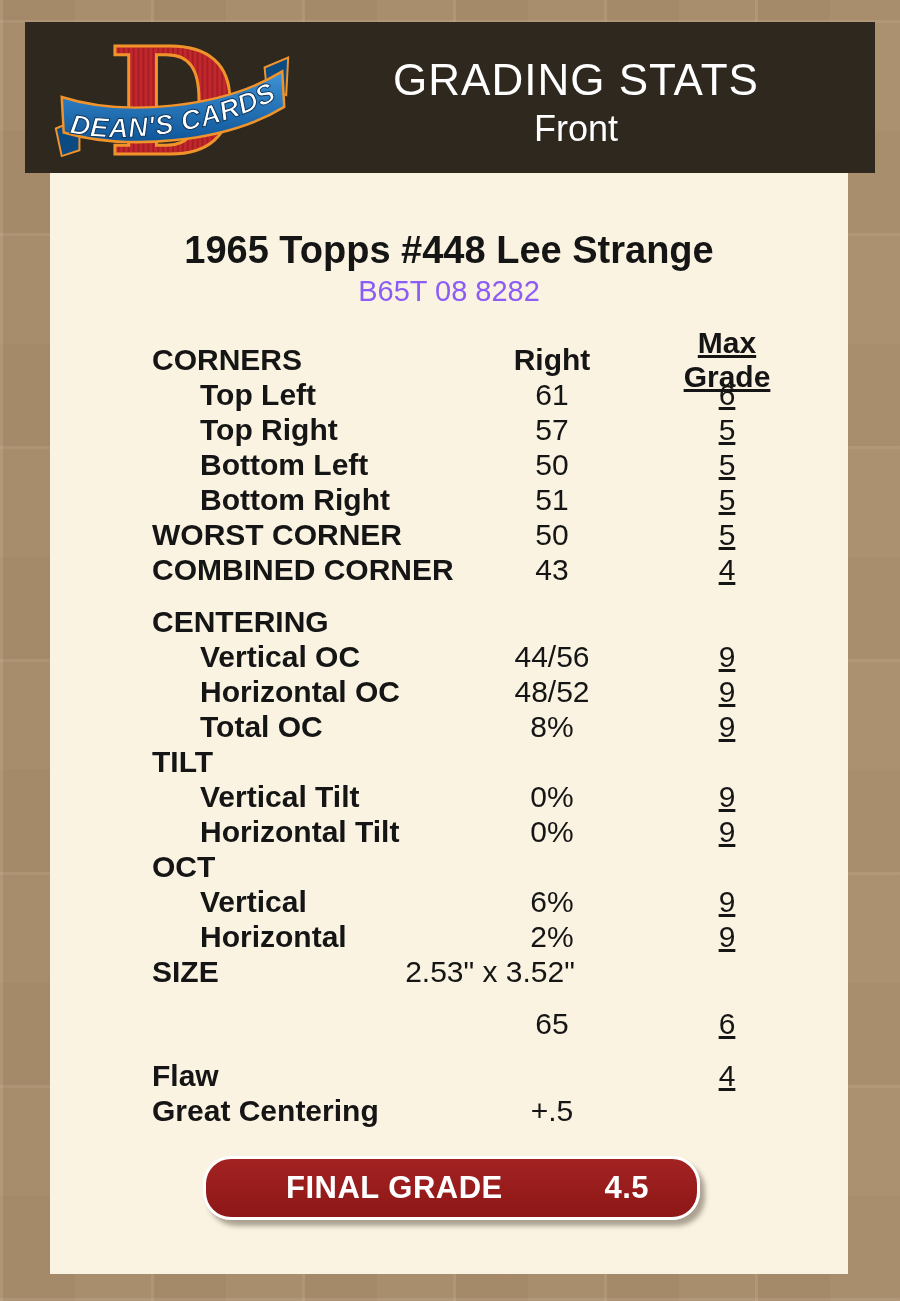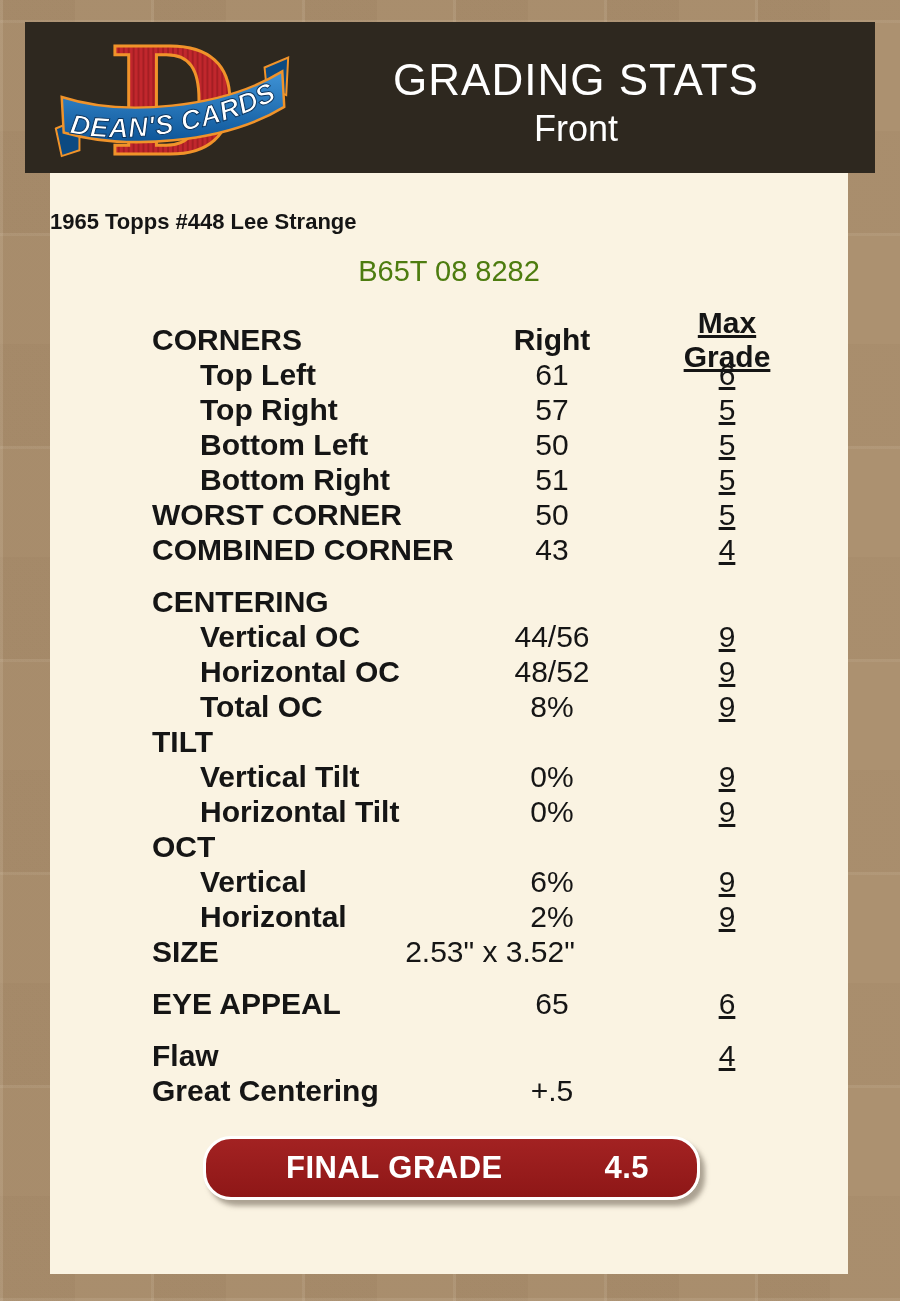--- a/index.html
+++ b/index.html
@@ -35,22 +35,22 @@
   }
   .header-title { font-size: 44px; line-height: 52px; letter-spacing: 1px; }
   .header-subtitle { font-size: 36px; line-height: 46px; }
 
   .panel {
     position: absolute;
     left: 50px; top: 173px;
     width: 798px; height: 1101px;
     background: #faf3e2;
   }
-  .card-title { margin-top: 36px; text-align: left; font-size: 22px; font-weight: bold; }
-  .card-serial { margin-top: 20px; text-align: center; font-size: 29px; color: #4d7c0f; }
+  .card-title { margin-top: 56px; text-align: center; font-size: 38px; font-weight: bold; }
+  .card-serial { margin-top: 3px; text-align: center; font-size: 29px; color: #8b5cf6; }
 
   .stats { margin: 34px 0 0 102px; width: 650px; font-size: 30px; }
   .row { display: flex; align-items: center; height: 35px; }
   .row.gap { margin-top: 17px; justify-content: flex-end; }
   .c-label { width: 300px; white-space: nowrap; }
   .c-label.indent { padding-left: 48px; font-weight: bold; }
   .c-value { width: 200px; text-align: center; white-space: nowrap; }
   .c-value.wide { transform: translateX(-62px); }
   .c-max { width: 150px; text-align: center; text-decoration: underline; }
   .bold { font-weight: bold; }
@@ -191,21 +191,20 @@
         <div class="c-label indent">Horizontal</div>
         <div class="c-value">2%</div>
         <div class="c-max">9</div>
       </div>
       <div class="row">
         <div class="c-label bold">SIZE</div>
         <div class="c-value wide">2.53" x 3.52"</div>
         <div class="c-max"></div>
       </div>
       <div class="row gap">
-        <div class="c-label bold">EYE APPEAL</div>
         <div class="c-value">65</div>
         <div class="c-max">6</div>
       </div>
       <div class="row gap">
         <div class="c-label bold">Flaw</div>
         <div class="c-value"></div>
         <div class="c-max">4</div>
       </div>
       <div class="row">
         <div class="c-label bold">Great Centering</div>

